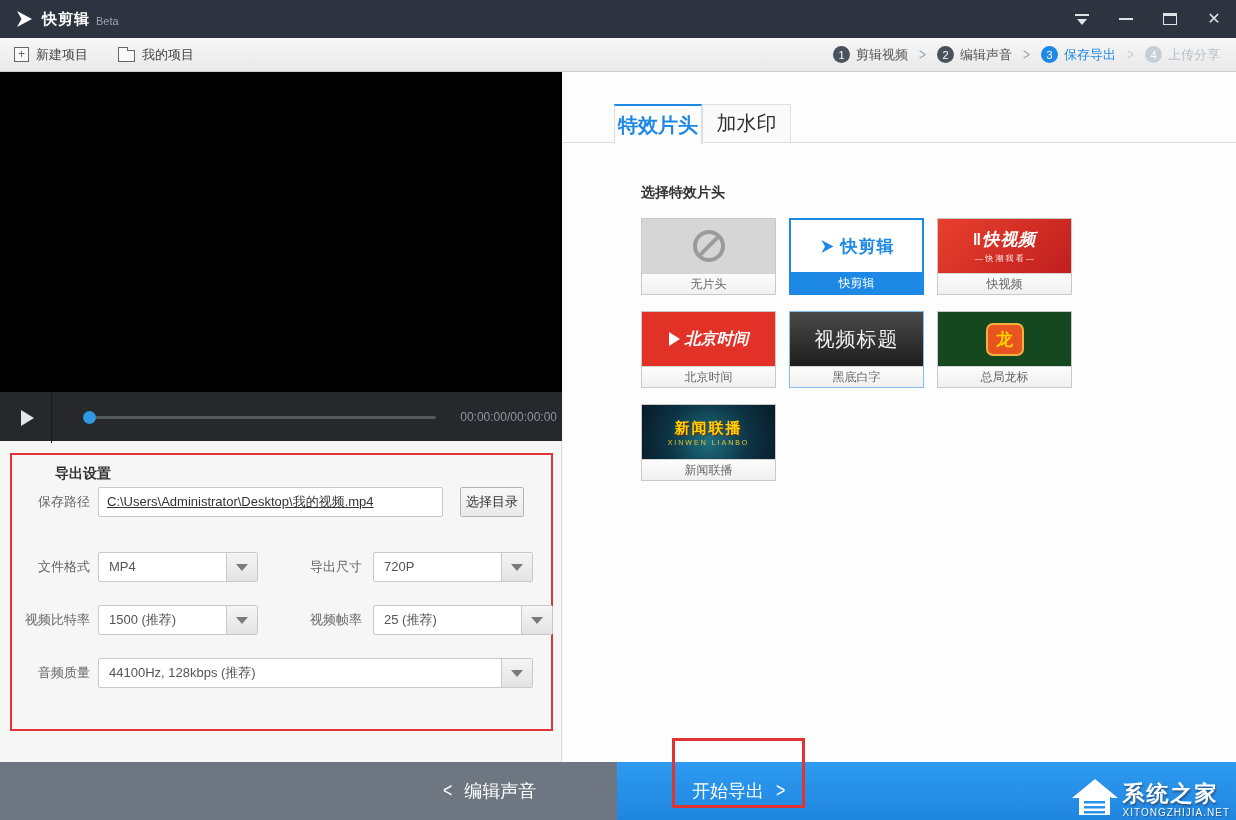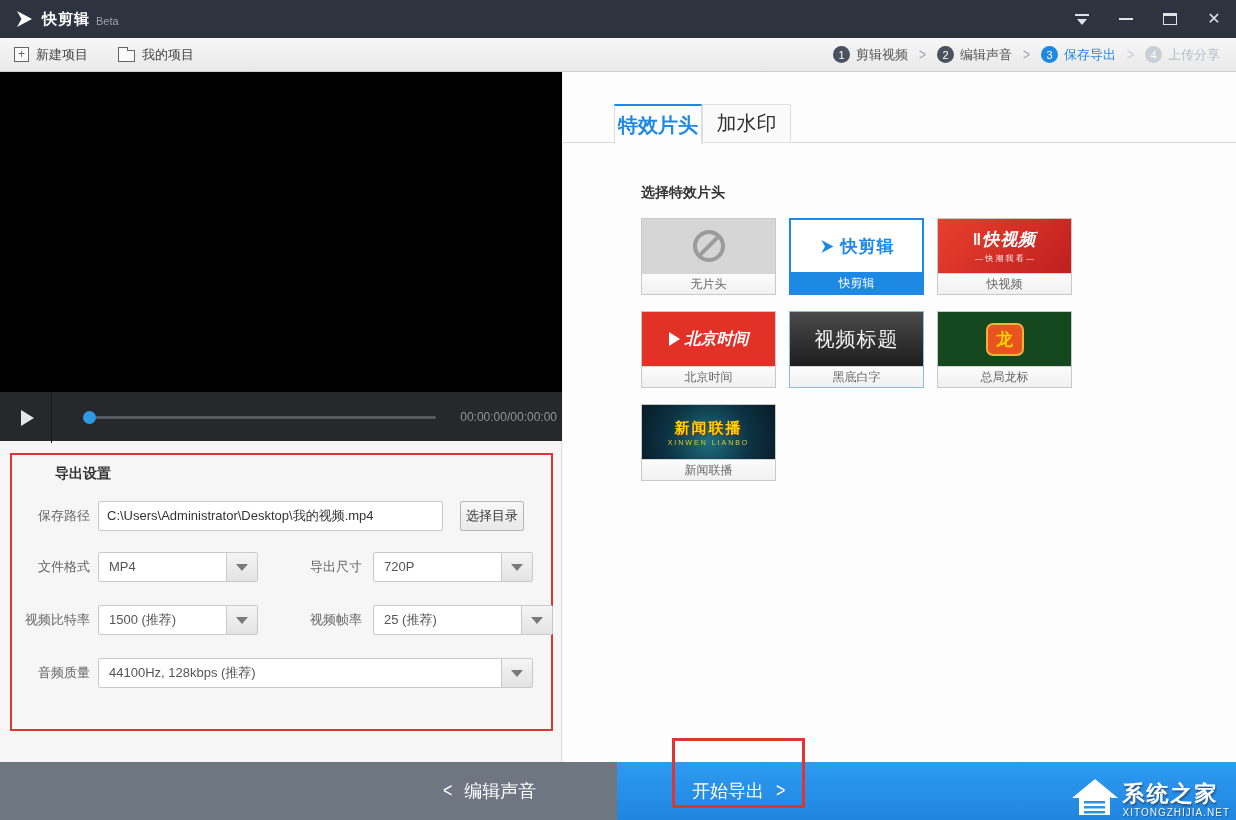--- a/index.html
+++ b/index.html
@@ -52,21 +52,21 @@
   .track { position:absolute; left:88px; top:24px; width:348px; height:3px; background:#55585c; border-radius:2px; }
   .track-dot { position:absolute; left:83px; top:19px; width:13px; height:13px; border-radius:50%; background:#2e9ae4; cursor:pointer; }
   .time { position:absolute; right:5px; top:18px; font-size:12px; color:#8f959b; }
 
   
   .export-box { position:absolute; left:10px; top:381px; width:543px; height:278px; border:2px solid #e03434; }
   .exp-title { position:absolute; left:43px; top:10px; font-size:14px; font-weight:bold; color:#333; }
   .frow { position:absolute; left:0; width:100%; height:30px; }
   .flabel { position:absolute; left:0; width:78px; text-align:right; line-height:30px; font-size:13px; color:#666; }
   .flabel2 { position:absolute; left:280px; width:70px; text-align:right; line-height:30px; font-size:13px; color:#666; }
-  .path-input { position:absolute; left:86px; top:0; width:345px; height:30px; border:1px solid #c9c9c9; border-radius:2px; background:#fff; font-size:13px; color:#333; padding:0 8px; font-family:"Liberation Sans","DejaVu Sans",sans-serif; }
+  .path-input { position:absolute; left:86px; top:0; width:345px; height:30px; border:1px solid #c9c9c9; border-radius:2px; background:#fff; font-size:13px; color:#333; padding:0 8px; font-family:"Liberation Sans","DejaVu Sans",sans-serif;text-decoration:underline; }
   .browse-btn { position:absolute; left:448px; top:0; width:64px; height:30px; background:linear-gradient(#f8f8f8,#e9e9e9); border:1px solid #b5b5b5; border-radius:2px; font-size:13px; color:#333; display:flex; align-items:center; justify-content:center; cursor:pointer; }
   .select { position:absolute; top:0; height:30px; background:#fff; border:1px solid #c9c9c9; border-radius:2px; cursor:pointer; }
   .sel-val { position:absolute; left:10px; top:0; line-height:28px; font-size:13px; color:#555; white-space:nowrap; }
   .sel-arrow { position:absolute; right:0; top:0; bottom:0; width:31px; background:linear-gradient(#f5f5f5,#e3e3e3); border-left:1px solid #c9c9c9; display:flex; align-items:center; justify-content:center; }
   .sel-arrow i { display:block; width:0; height:0; border-left:6px solid transparent; border-right:6px solid transparent; border-top:7px solid #7a7a7a; }
 
   
   .right-pane { position:absolute; left:563px; top:0; width:673px; height:690px; background:#fdfdfd; }
   .tabline { position:absolute; left:0; right:0; top:70px; height:1px; background:#dcdcdc; }
   .tab { position:absolute; top:32px; height:39px; display:flex; align-items:center; justify-content:center; font-size:20px; cursor:pointer; z-index:1; }
@@ -189,21 +189,21 @@
             <span class="play-tri"></span>
           </div>
         <div class="track"></div>
         <div class="track-dot"></div>
         <span class="time">00:00:00/00:00:00</span>
       </div>
 
       <div class="export-box">
         <div class="exp-title">导出设置</div>
 
-        <div class="frow" style="top:46px;">
+        <div class="frow" style="top:32px;">
           <span class="flabel">保存路径</span>
           <input class="path-input" type="text" value="C:\Users\Administrator\Desktop\我的视频.mp4" style="">
           <div class="browse-btn">
               <span>选择目录</span>
             </div>
         </div>
 
         <div class="frow" style="top:97px;">
           <span class="flabel">文件格式</span>
           <div class="select" style="left:86px;width:160px;">

